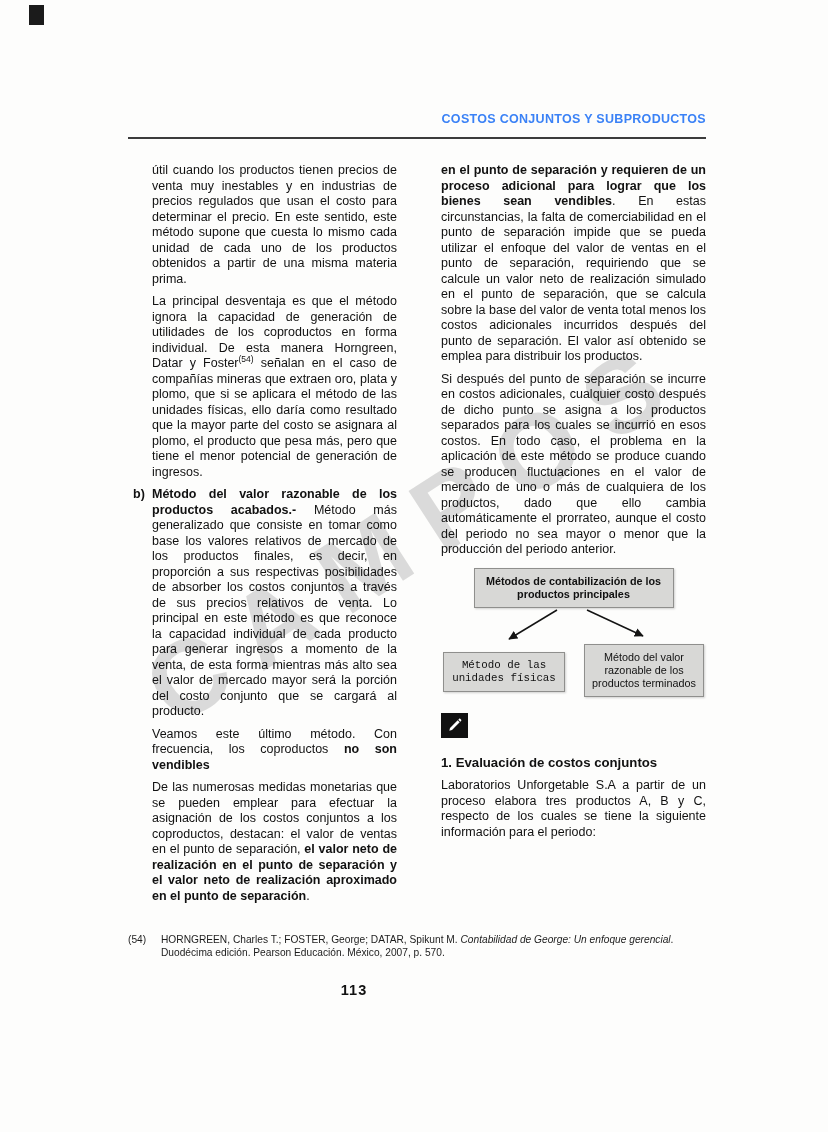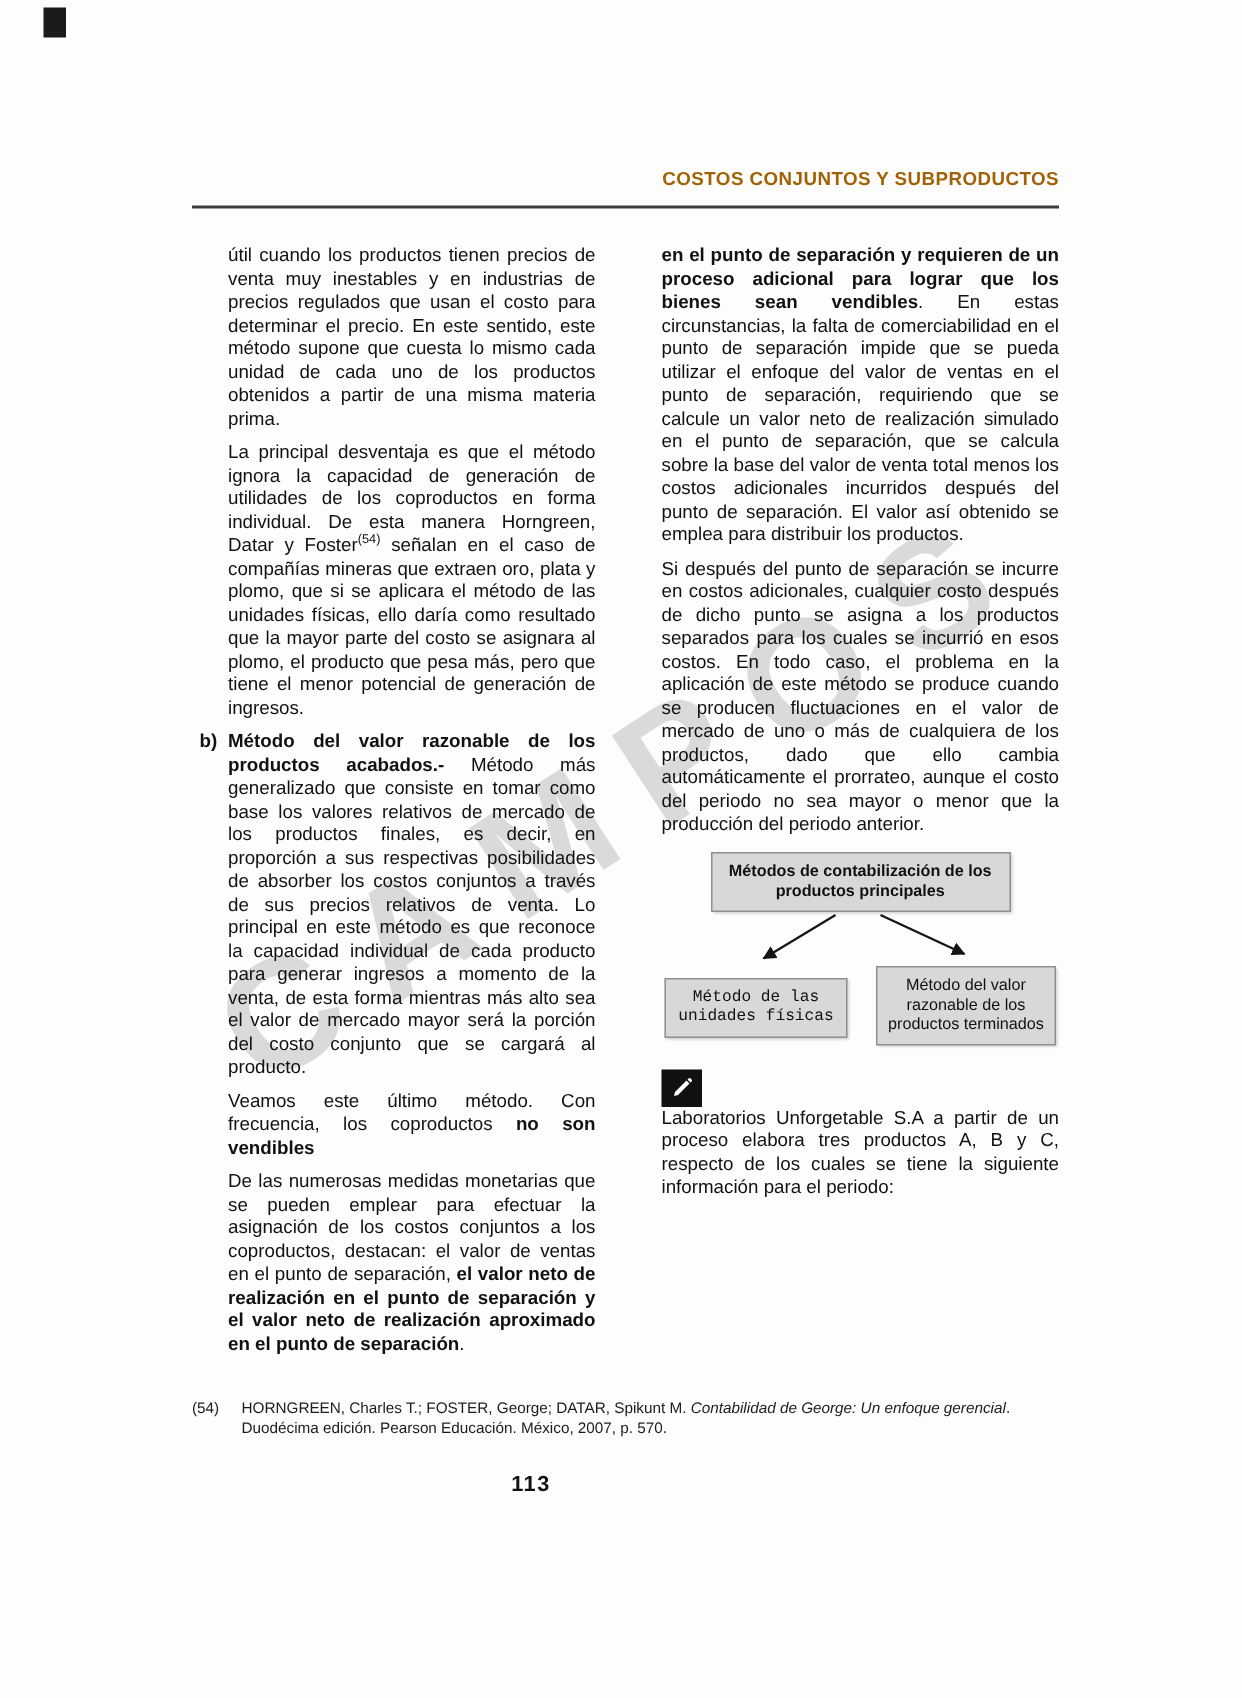--- a/index.html
+++ b/index.html
@@ -27,21 +27,21 @@
     color:#8d8d8d; opacity:.30;
     transform:rotate(-33deg);
     transform-origin:center;
     pointer-events:none;
     white-space:nowrap;
   }
   .running-header {
     position:absolute; left:133px; top:112px; width:573px;
     text-align:right;
     font-size:12.5px; font-weight:bold; letter-spacing:.3px;
-    color:#a16207;
+    color:#3b82f6;
   }
   .header-rule {
     position:absolute; left:128px; top:137px; width:578px; height:1.5px;
     background:#3c3c3c;
   }
   .columns {
     position:absolute; left:133px; top:163px; width:573px;
     display:flex; gap:44px;
   }
   .col { font-size:12.5px; line-height:15.5px; text-align:justify; hyphens:auto; }
@@ -152,20 +152,21 @@
 
       <div class="banner">
         <div class="banner-icon">
           <svg viewBox="0 0 24 24">
             <path fill="#ffffff" d="M3.5 20.5l4-1L19 8 16 5 4.5 16.5l-1 4z"></path>
             <path fill="#ffffff" d="M17 4l3 3 1.3-1.3c.4-.4.4-1.1 0-1.5L19.8 2.7c-.4-.4-1.1-.4-1.5 0L17 4z"></path>
           </svg>
         </div>
       </div>
 
+      <h3 class="sub-heading">1. Evaluación de costos conjuntos</h3>
 
       <p class="para">Laboratorios Unforgetable S.A a partir de un proceso elabora tres productos A, B y C, respecto de los cuales se tiene la siguiente información para el periodo:</p>
     </div>
 
   </div>
 
   <div class="footnote">
     <span class="fn-marker">(54)</span>
     <div class="fn-text"><span>HORNGREEN, Charles T.; FOSTER, George; DATAR, Spikunt M. </span><i>Contabilidad de George: Un enfoque gerencial</i><span>. Duodécima edición. Pearson Educación. México, 2007, p. 570.</span></div>
   </div>

